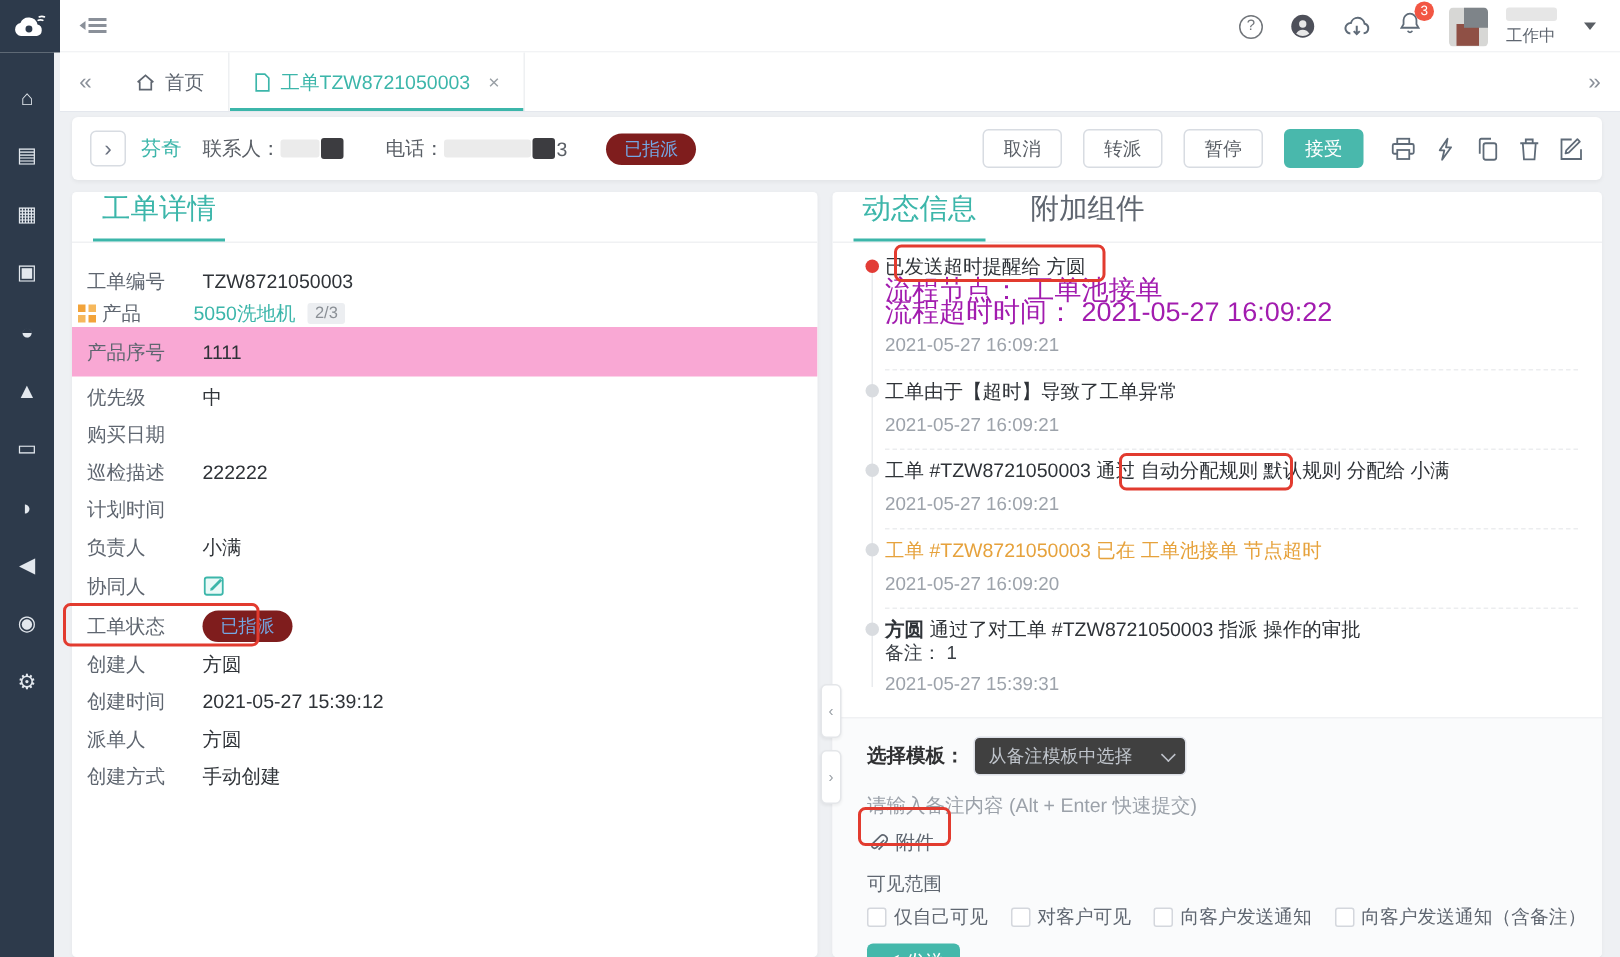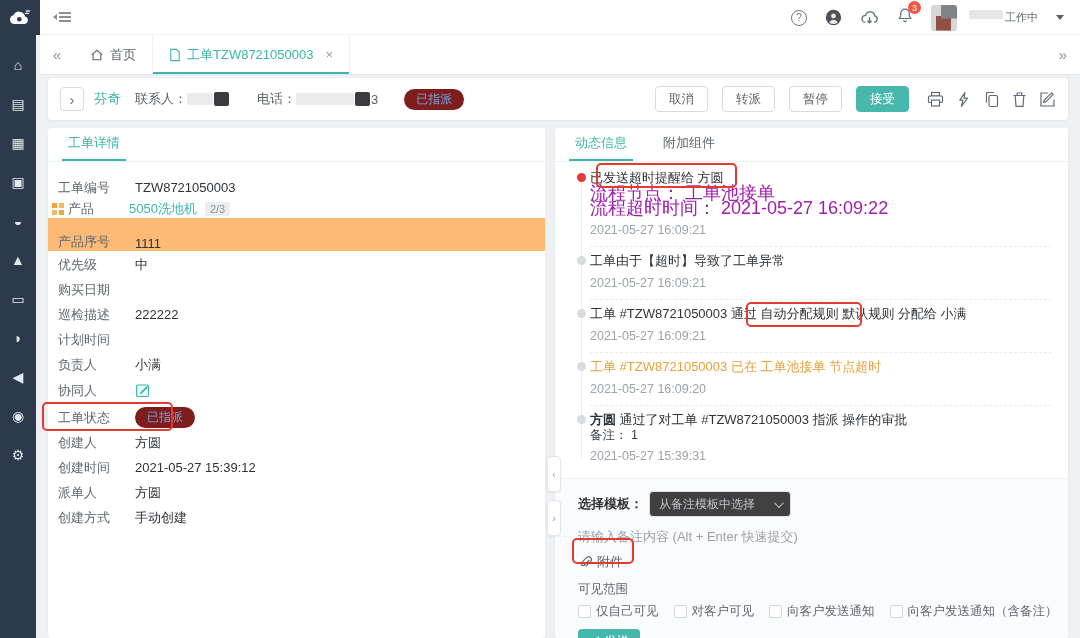--- a/index.html
+++ b/index.html
@@ -13,21 +13,21 @@
   .ham .tri{width:0;height:0;border:3.5px solid transparent;border-right:4.5px solid #8a9099}
   .ham .lines{width:12px;height:10px;background:repeating-linear-gradient(#8a9099 0 2px,transparent 2px 4px)}
   .ticons{position:absolute;right:16px;top:0;height:35px;display:flex;align-items:center;gap:18px}
   .qmark{width:16px;height:16px;border:1px solid #72767b;border-radius:50%;color:#72767b;font-size:10px;display:flex;align-items:center;justify-content:center}
   .bellwrap{position:relative}
   .nbadge{position:absolute;right:-8px;top:-6px;min-width:13px;height:13px;border-radius:7px;background:#f25643;color:#fff;font-size:9px;display:flex;align-items:center;justify-content:center;padding:0 3px}
   .avatar{width:26px;height:26px;border-radius:3px;background:
     linear-gradient(#7e8489,#7e8489) 100% 0/62% 52% no-repeat,
     linear-gradient(#8f5045,#8f5045) 45% 100%/58% 56% no-repeat,
     #d7d7d5}
-  .userbox{display:flex;flex-direction:row;align-items:flex-start;gap:2px;margin-left:-6px}
+  .userbox{display:flex;flex-direction:column;align-items:flex-start;gap:2px;margin-left:-6px}
   .nameblur{width:34px;height:9px;border-radius:2px;background:#e6e6e6}
   .statxt{font-size:11px;color:#5f6670;white-space:nowrap}
   .caret{width:0;height:0;border:4.5px solid transparent;border-top:5.5px solid #5a5e64;margin-top:4px}
 
   
   .side{position:absolute;left:0;top:35px;width:36px;height:603px;background:#2d3a4b;padding-top:10px}
   .sitem{height:39px;display:flex;align-items:center;justify-content:center;color:#e3e8ee;font-size:14px;cursor:pointer}
 
   
   .tabbar{position:absolute;left:40px;top:35px;width:1040px;height:40px;background:#fff;border-bottom:1px solid #e4e7ed;display:flex;align-items:stretch}
@@ -53,41 +53,41 @@
   .hbtns{margin-left:auto;display:flex;align-items:center;gap:14px}
   .btn{height:26px;padding:0 13px;border:1px solid #d8dce2;border-radius:4px;background:#fff;font-size:12.5px;color:#5a5f66;display:flex;align-items:center;cursor:pointer;white-space:nowrap}
   .btn.accept{background:#49b8ac;border-color:#49b8ac;color:#fff}
   .hicons{display:flex;align-items:center;gap:11px;margin-left:4px}
   .hicons svg{cursor:pointer}
 
   
   .lpanel{position:absolute;left:48px;top:128px;width:497px;height:510px;background:#fff;border-radius:3px;box-shadow:0 1px 3px rgba(0,0,0,.04);overflow:hidden}
   .rpanel{position:absolute;left:555px;top:128px;width:513px;height:510px;background:#fff;border-radius:3px;box-shadow:0 1px 3px rgba(0,0,0,.04);overflow:hidden}
   .phead{height:34px;border-bottom:1px solid #f0f1f3;display:flex;align-items:flex-end;padding:0 20px;gap:36px}
-  .ptab{font-size:13px;color:#5f6670;padding-bottom:9px;position:relative;cursor:pointer;white-space:nowrap}
+  .ptab{font-size:19px;color:#5f6670;padding-bottom:9px;position:relative;cursor:pointer;white-space:nowrap}
   .ptab.active{color:#3cb6aa}
   .ptab.active::after{content:"";position:absolute;left:-6px;right:-6px;bottom:0;height:2px;background:#3cb6aa}
 
   
   .fields{padding-top:12px;font-size:13px}
   .frow{display:flex;align-items:center;height:25px;padding-left:10px}
   .frow.h27{height:27px}
   .frow.h28{height:28px}
   .frow.prod{height:16px;padding-left:4px}
   .flabel{width:77px;color:#5f6670;flex:none}
   .flabel.short{width:61px}
   .fvalue{color:#2f3338}
   .prodico{width:12px;height:12px;margin-right:4px;flex:none;background:
      linear-gradient(#f2a33a,#f2a33a) 0 0/5px 5px no-repeat,
      linear-gradient(#f6b85c,#f6b85c) 100% 0/5px 5px no-repeat,
      linear-gradient(#f6b85c,#f6b85c) 0 100%/5px 5px no-repeat,
      linear-gradient(#f2a33a,#f2a33a) 100% 100%/5px 5px no-repeat}
   .link{color:#3cb6aa;cursor:pointer}
   .badge23{background:#eceef1;color:#8b9096;font-size:11px;padding:1px 5px;border-radius:2px;margin-left:8px}
-  .band{height:33px;background:#fdba74;display:flex;align-items:flex-end;padding-left:10px;margin:1px 0}
+  .band{height:33px;background:#f9a8d4;display:flex;align-items:center;padding-left:10px;margin:1px 0}
   .collabwrap{display:flex;align-items:flex-start}
 
   
   .timeline{position:relative;height:316px;overflow:hidden;padding-top:2px}
   .timeline::before{content:"";position:absolute;left:26px;top:18px;height:278px;width:1px;background:#e9ebee}
   .titem{margin:0 16px 0 35px;padding:6px 0 8px;border-bottom:1px dashed #ecedef;position:relative;font-size:13px;color:#2f3338;line-height:16px}
   .titem:last-child{border-bottom:none}
   .dot{position:absolute;left:-13px;top:9px;width:9px;height:9px;border-radius:50%;background:#d9dce0;z-index:2}
   .dot.red{background:#e23c36}
   .tsub{font-size:18px;color:#a21caf;line-height:15px}

